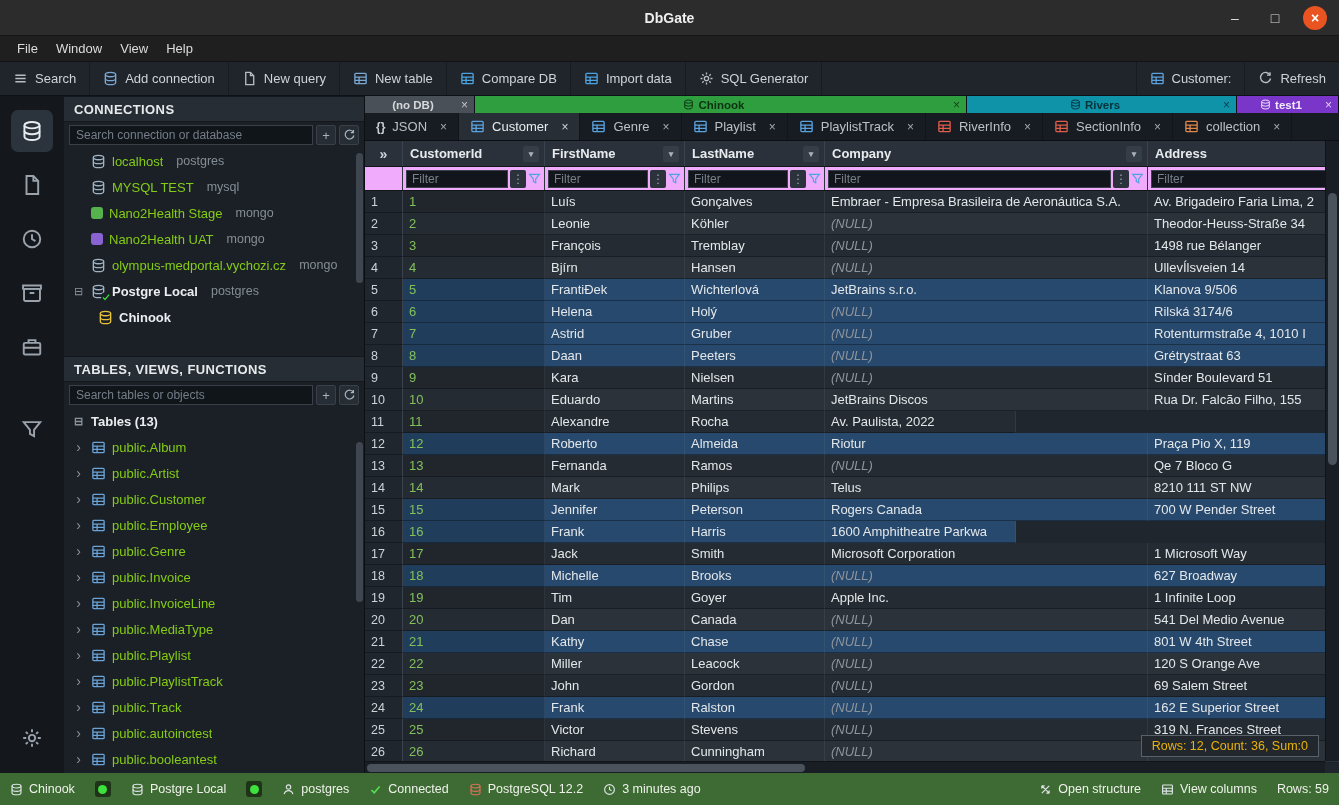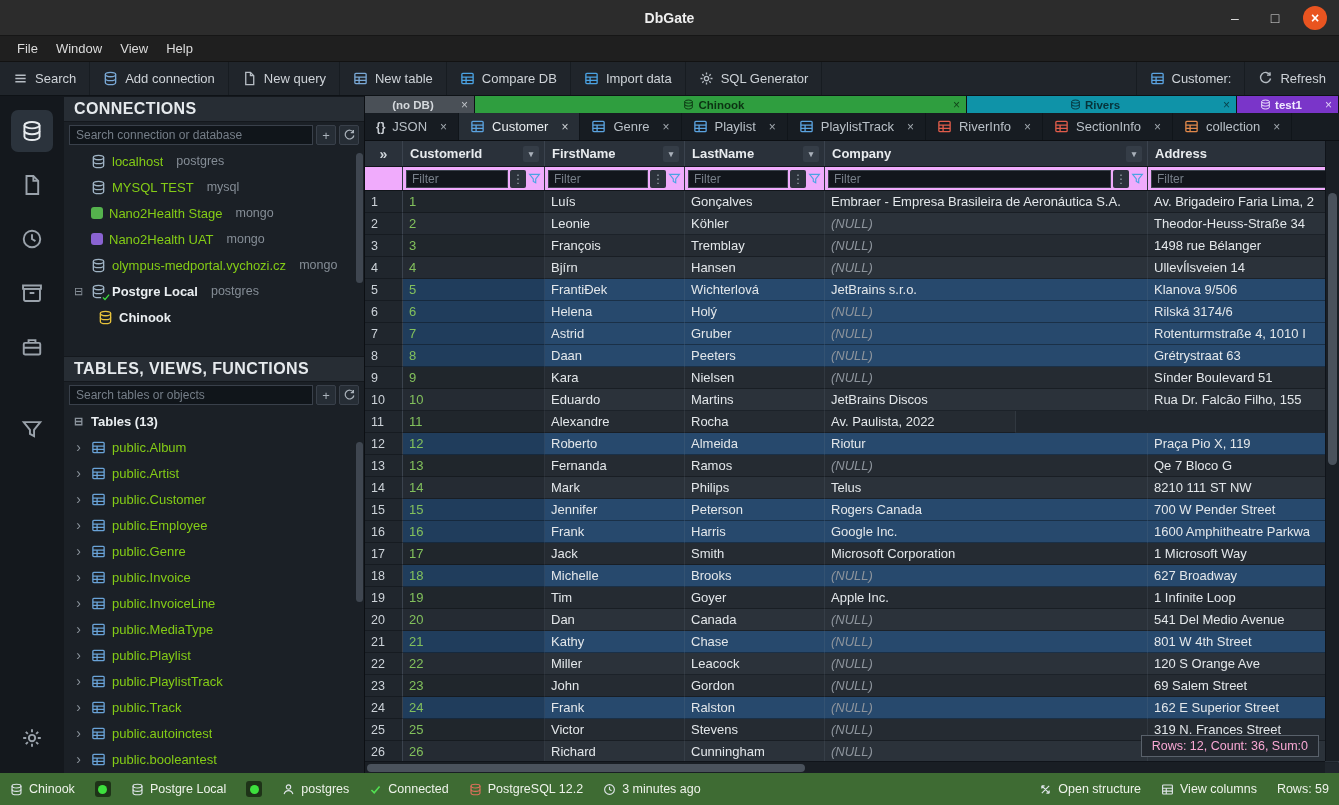--- a/index.html
+++ b/index.html
@@ -35,21 +35,21 @@
   
   .rail{width:64px;background:#14181d;display:flex;flex-direction:column;align-items:center;padding:8px 0;color:#9aa2ab}
   .rail-item{width:42px;height:42px;display:flex;align-items:center;justify-content:center;margin:6px 0;border-radius:7px;cursor:pointer}
   .rail-item.active{background:#2b333c;color:#e8ecef}
   .rail-item.gap{margin-top:34px}
   .rail-bottom{margin-top:auto}
 
   
   .leftpanel{width:301px;background:#1b2026;border-right:1px solid #0c0f13;display:flex;flex-direction:column;min-height:0}
   .panel-header{height:26px;flex:none;background:#272d34;border-top:1px solid #14181d;border-bottom:1px solid #14181d;
-    display:flex;align-items:center;padding:0 10px;font-weight:bold;font-size:16px;letter-spacing:.4px;color:#e6eaed}
+    display:flex;align-items:center;padding:0 10px;font-weight:bold;font-size:13px;letter-spacing:.4px;color:#e6eaed}
   .search-row{height:26px;flex:none;display:flex;align-items:center;gap:3px;padding:0 5px}
   .search-input{flex:1;min-width:0;height:20px;background:#10151a;border:1px solid #39404a;color:#cfd4d9;font-size:12px;padding:0 6px;font-family:inherit}
   .search-input::placeholder{color:#757e88}
   .sq-btn{width:20px;height:20px;flex:none;background:#262d35;border:1px solid #39404a;color:#aab2ba;display:flex;align-items:center;justify-content:center;border-radius:2px;font-size:13px;cursor:pointer}
   .tree{position:relative;overflow:hidden}
   #connections-list{height:208px;flex:none}
   #tables-list{flex:1}
   .tree-item{height:26px;display:flex;align-items:center;gap:6px;padding:0 10px 0 8px;white-space:nowrap;overflow:hidden;cursor:pointer}
   .tree-item .tw{width:13px;flex:none;text-align:center;color:#8a929b;font-size:11px}
   .tree-item .chev{font-size:14px;line-height:1}
@@ -101,21 +101,21 @@
   .odd .g-cell.num{background:#20262c}
   .even .g-cell.num{background:#252b33}
   .sel .g-cell{background:#27496d}
   .sel .g-cell.num{background:#203d5c}
   .num{color:#82c05c}
   .null{font-style:italic;color:#8d949c}
   .g-vscroll{position:absolute;top:0;right:0;bottom:12px;width:14px;background:#191e24;border-left:1px solid #10141a}
   .g-vscroll .thumb{position:absolute;top:52px;left:2px;right:2px;height:272px;background:#4a525c;border-radius:6px}
   .g-hscroll{position:absolute;left:0;right:14px;bottom:0;height:12px;background:#191e24;border-top:1px solid #10141a}
   .g-hscroll .thumb{position:absolute;left:2px;top:2px;height:8px;width:438px;background:#4a525c;border-radius:5px}
-  .overlay-chip{position:absolute;right:20px;bottom:16px;background:#22272e;border:1px solid #59616b;color:#f9a8d4;
+  .overlay-chip{position:absolute;right:20px;bottom:16px;background:#22272e;border:1px solid #59616b;color:#eab308;
     padding:3px 10px;font-size:12.5px;z-index:5;white-space:nowrap}
 
   
   .statusbar{height:32px;flex:none;background:#3e6b33;display:flex;align-items:center;justify-content:space-between;padding:0 10px;font-size:12.5px;color:#eef2ea}
   .sb-side{display:flex;align-items:center;gap:20px}
   .sb-item{display:flex;align-items:center;gap:6px;cursor:pointer;white-space:nowrap}
   .sb-led{width:16px;height:16px;background:#1e3318;border-radius:3px;display:flex;align-items:center;justify-content:center}
   .sb-led .dot{width:9px;height:9px;border-radius:50%;background:#3de03d}
 </style>
 </head>
@@ -739,21 +739,20 @@
               <div class="g-cell" style="width:140px">Jennifer</div>
               <div class="g-cell" style="width:140px">Peterson</div>
               <div class="g-cell" style="width:323px">Rogers Canada</div>
               <div class="g-cell" style="width:191px">700 W Pender Street</div>
             </div>
             <div class="g-row even sel">
     <div class="g-cell g-rownum">16</div>
               <div class="g-cell num" style="width:142px">16</div>
               <div class="g-cell" style="width:140px">Frank</div>
               <div class="g-cell" style="width:140px">Harris</div>
-              <div class="g-cell" style="width:323px">Google Inc.</div>
               <div class="g-cell" style="width:191px">1600 Amphitheatre Parkwa</div>
             </div>
             <div class="g-row odd">
     <div class="g-cell g-rownum">17</div>
               <div class="g-cell num" style="width:142px">17</div>
               <div class="g-cell" style="width:140px">Jack</div>
               <div class="g-cell" style="width:140px">Smith</div>
               <div class="g-cell" style="width:323px">Microsoft Corporation</div>
               <div class="g-cell" style="width:191px">1 Microsoft Way</div>
             </div>

